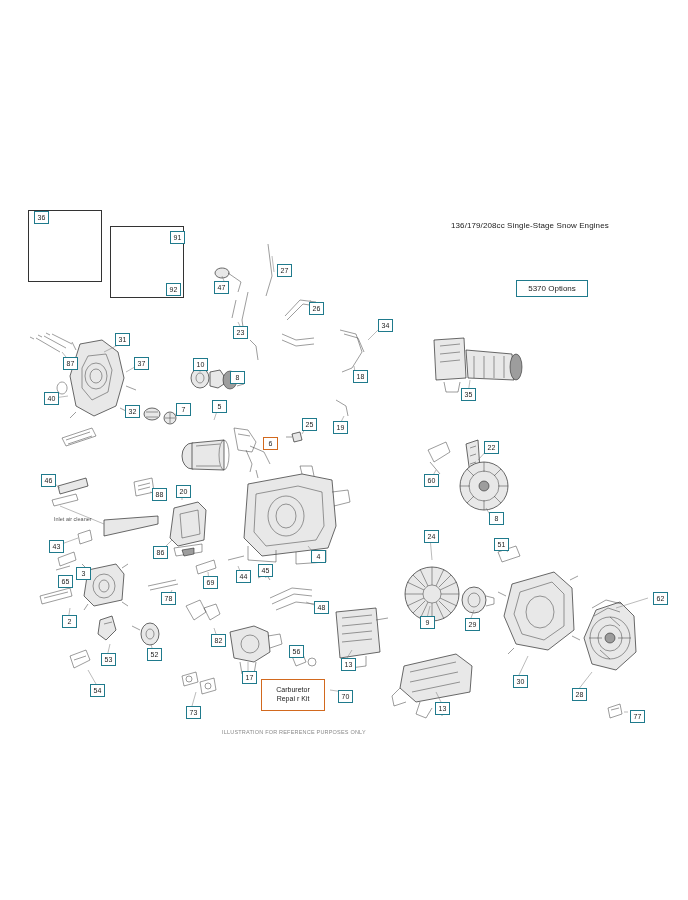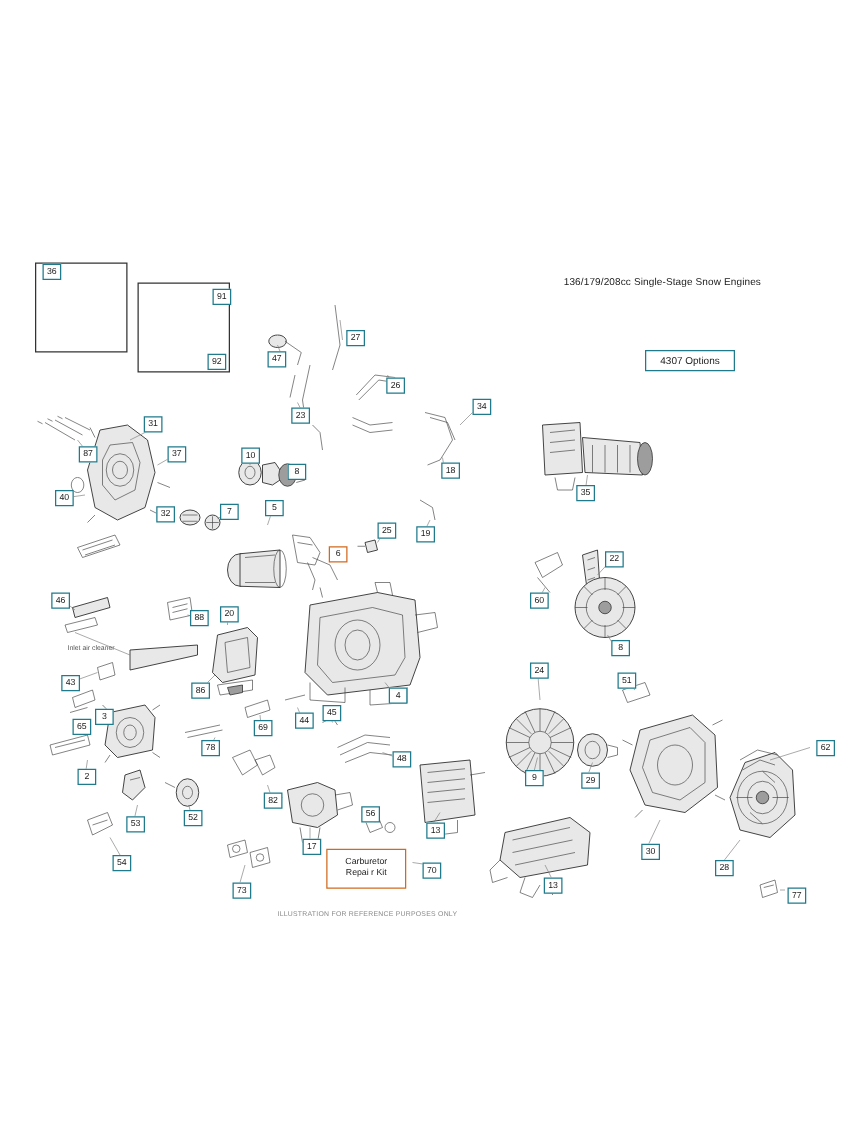--- a/index.html
+++ b/index.html
@@ -409,21 +409,21 @@
   </svg>
 
   <div class="panel" style="left:28px; top:210px; width:74px; height:72px;"></div>
   <div class="panel" style="left:110px; top:226px; width:74px; height:72px;"></div>
 
   <div class="title" style="left:451px; top:221px;">136/179/208cc Single-Stage Snow Engines</div>
   <div class="footnote" style="left:222px; top:729px;">ILLUSTRATION FOR REFERENCE PURPOSES ONLY</div>
   <div class="smalltext" style="left:54px; top:516px;">Inlet air cleaner</div>
 
   <div class="options-box" style="left:516px; top:280px; width:72px;">
-    <span>4307  Options</span>
+    <span>5370  Options</span>
   </div>
 
   <div class="repair-box" style="left:261px; top:679px; width:64px; height:32px;">
     <span>Carburetor</span>
     <span>Repai r Kit</span>
   </div>
 
   <div id="callout-layer">
       <div class="callout" style="left: 34px; top: 211px;">
         <span>36</span>

